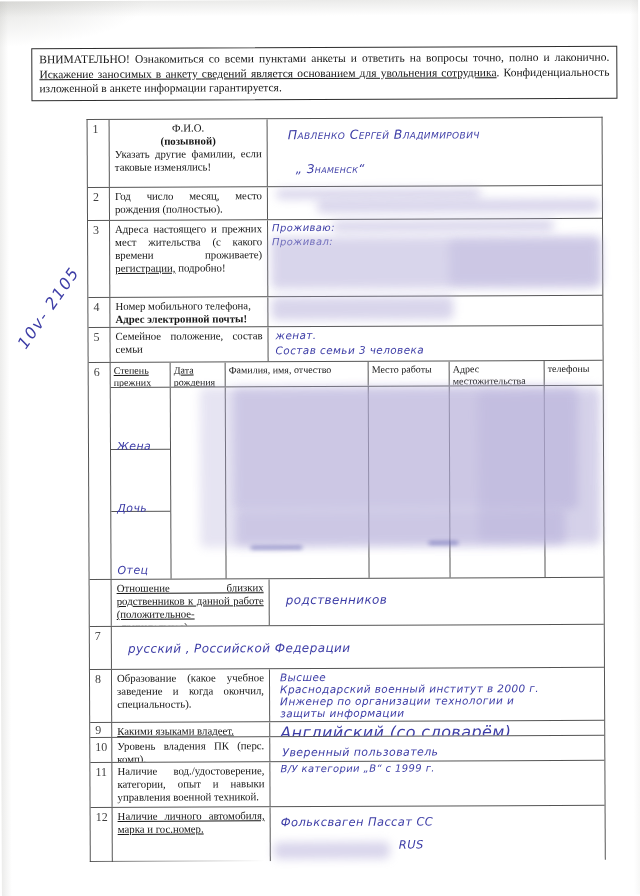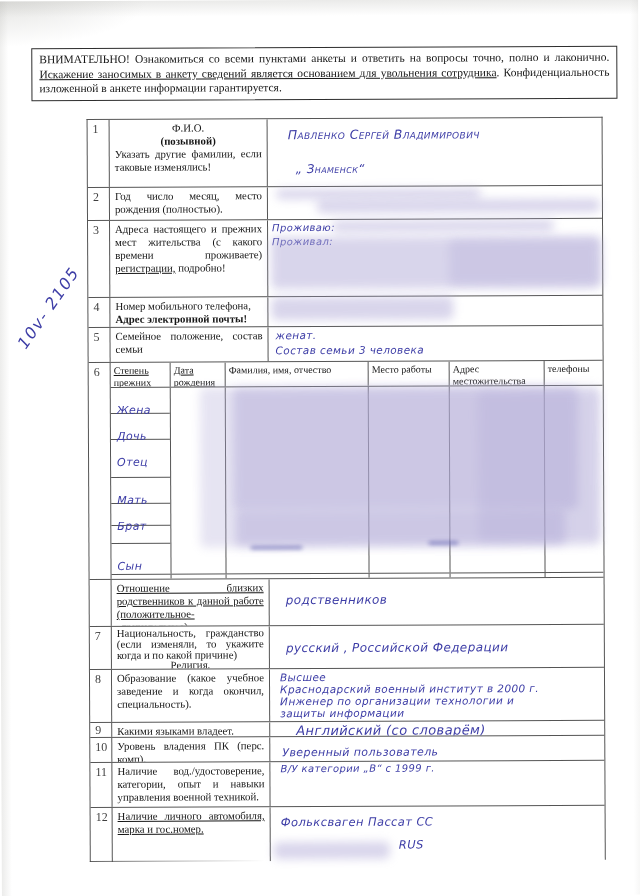--- a/index.html
+++ b/index.html
@@ -30,33 +30,33 @@
   .c-num{width:22px;box-sizing:border-box;border-right:1px solid #555;
     padding:2px 0 0 5px;font-size:12px;color:#3f3f3f;flex-shrink:0;}
   .c-q{width:158px;box-sizing:border-box;border-right:1px solid #555;
     padding:2px 5px;text-align:justify;flex-shrink:0;overflow:hidden;}
   .c-a{flex:1;position:relative;overflow:visible;}
   .h-r1{height:68px}.h-r2{height:33px}.h-r3{height:77px}.h-r4{height:30px}
   .h-r5{height:35px}.h-r6{height:217px}.h-rel{height:47px}.h-r7{height:43px}
   .h-r8{height:53px}.h-r9{height:15px}.h-r10{height:25px}.h-r11{height:45px}
   .h-r12{height:54px}
   .h-r7 .c-q{line-height:1.0;padding-top:1px;}
-  .h-r9 .c-q{padding-top:2px;}
+  .h-r9 .c-q{padding-top:2px;text-decoration:underline;}
   .qc{text-align:center;}
 
   
   .fam{flex:1;display:flex;flex-direction:column;font-size:10px;line-height:1.15;}
   .fam-head{display:flex;height:25px;border-bottom:1px solid #555;box-sizing:border-box;}
   .fh{box-sizing:border-box;border-right:1px solid #555;padding:2px 3px;overflow:hidden;}
   .fw1{width:60px}.fw2{width:55px}.fw3{width:143px}.fw4{width:81px}.fw5{width:95px}
   .fw6{flex:1;border-right:none;}
   .fam-body{display:flex;flex:1;border-bottom:1px solid #555;box-sizing:border-box;}
   .fam-rel{width:60px;box-sizing:border-box;border-right:1px solid #555;
     display:flex;flex-direction:column;}
-  .frel{box-sizing:border-box;border-bottom:1px solid #555;padding:17px 0 0 6px;}
+  .frel{box-sizing:border-box;border-bottom:1px solid #555;padding:17px 0 0 6px;margin-top:36px;}
   .fr1{height:26px}.fr2{height:26px}.fr3{height:38px}.fr4{height:26px}
   .fr5{height:22px}.fr6{height:16px}.fr7{flex:1;border-bottom:none;}
   .fam-col{box-sizing:border-box;border-right:1px solid #555;}
   .fam-foot{display:flex;height:28px;}
   .ff{box-sizing:border-box;border-right:1px solid #555;}
 
   
   .hw{position:absolute;font-family:"DejaVu Sans",sans-serif;font-style:italic;
     color:#3d3da6;letter-spacing:0.4px;white-space:nowrap;}
   .hw-caps{font-variant:small-caps;}
@@ -177,45 +177,41 @@
       <div class="row h-rel">
         <div class="c-num"></div>
         <div class="c-q u">Отношение близких родственников к данной работе (положительное- отрицательное)</div>
         <div class="c-a">
           <span class="hw" style="left:16px;top:14px;font-size:12px;">родственников</span>
         </div>
       </div>
 
       <div class="row h-r7">
         <div class="c-num">7</div>
-        <div class="c-q">
-          <span>Национальность, гражданство (если изменяли, то укажите когда и по какой причине)</span>
-          <div class="qc">Религия.</div>
-        </div>
         <div class="c-a">
           <span class="hw" style="left:16px;top:15px;font-size:12px;">русский ,  Российской Федерации</span>
         </div>
       </div>
 
       <div class="row h-r8">
         <div class="c-num">8</div>
         <div class="c-q">Образование (какое учебное заведение и когда окончил, специальность).</div>
         <div class="c-a">
           <span class="hw" style="left:10px;top:2px;font-size:10.5px;">Высшее</span>
           <span class="hw" style="left:10px;top:14px;font-size:10.5px;">Краснодарский военный институт в 2000 г.</span>
           <span class="hw" style="left:10px;top:26px;font-size:10.5px;">Инженер по организации технологии и</span>
           <span class="hw" style="left:10px;top:38px;font-size:10.5px;">защиты информации</span>
         </div>
       </div>
 
       <div class="row h-r9">
         <div class="c-num" style="padding-top:0;">9</div>
         <div class="c-q">Какими языками владеет.</div>
         <div class="c-a">
-          <span class="hw" style="left:26px;top:1px;font-size:13px;">Английский (со словарём)</span>
+          <span class="hw" style="left:10px;top:1px;font-size:16px;">Английский (со словарём)</span>
         </div>
       </div>
 
       <div class="row h-r10">
         <div class="c-num">10</div>
         <div class="c-q">Уровень владения ПК (перс. комп).</div>
         <div class="c-a">
           <span class="hw" style="left:12px;top:9px;font-size:11px;">Уверенный пользователь</span>
         </div>
       </div>

